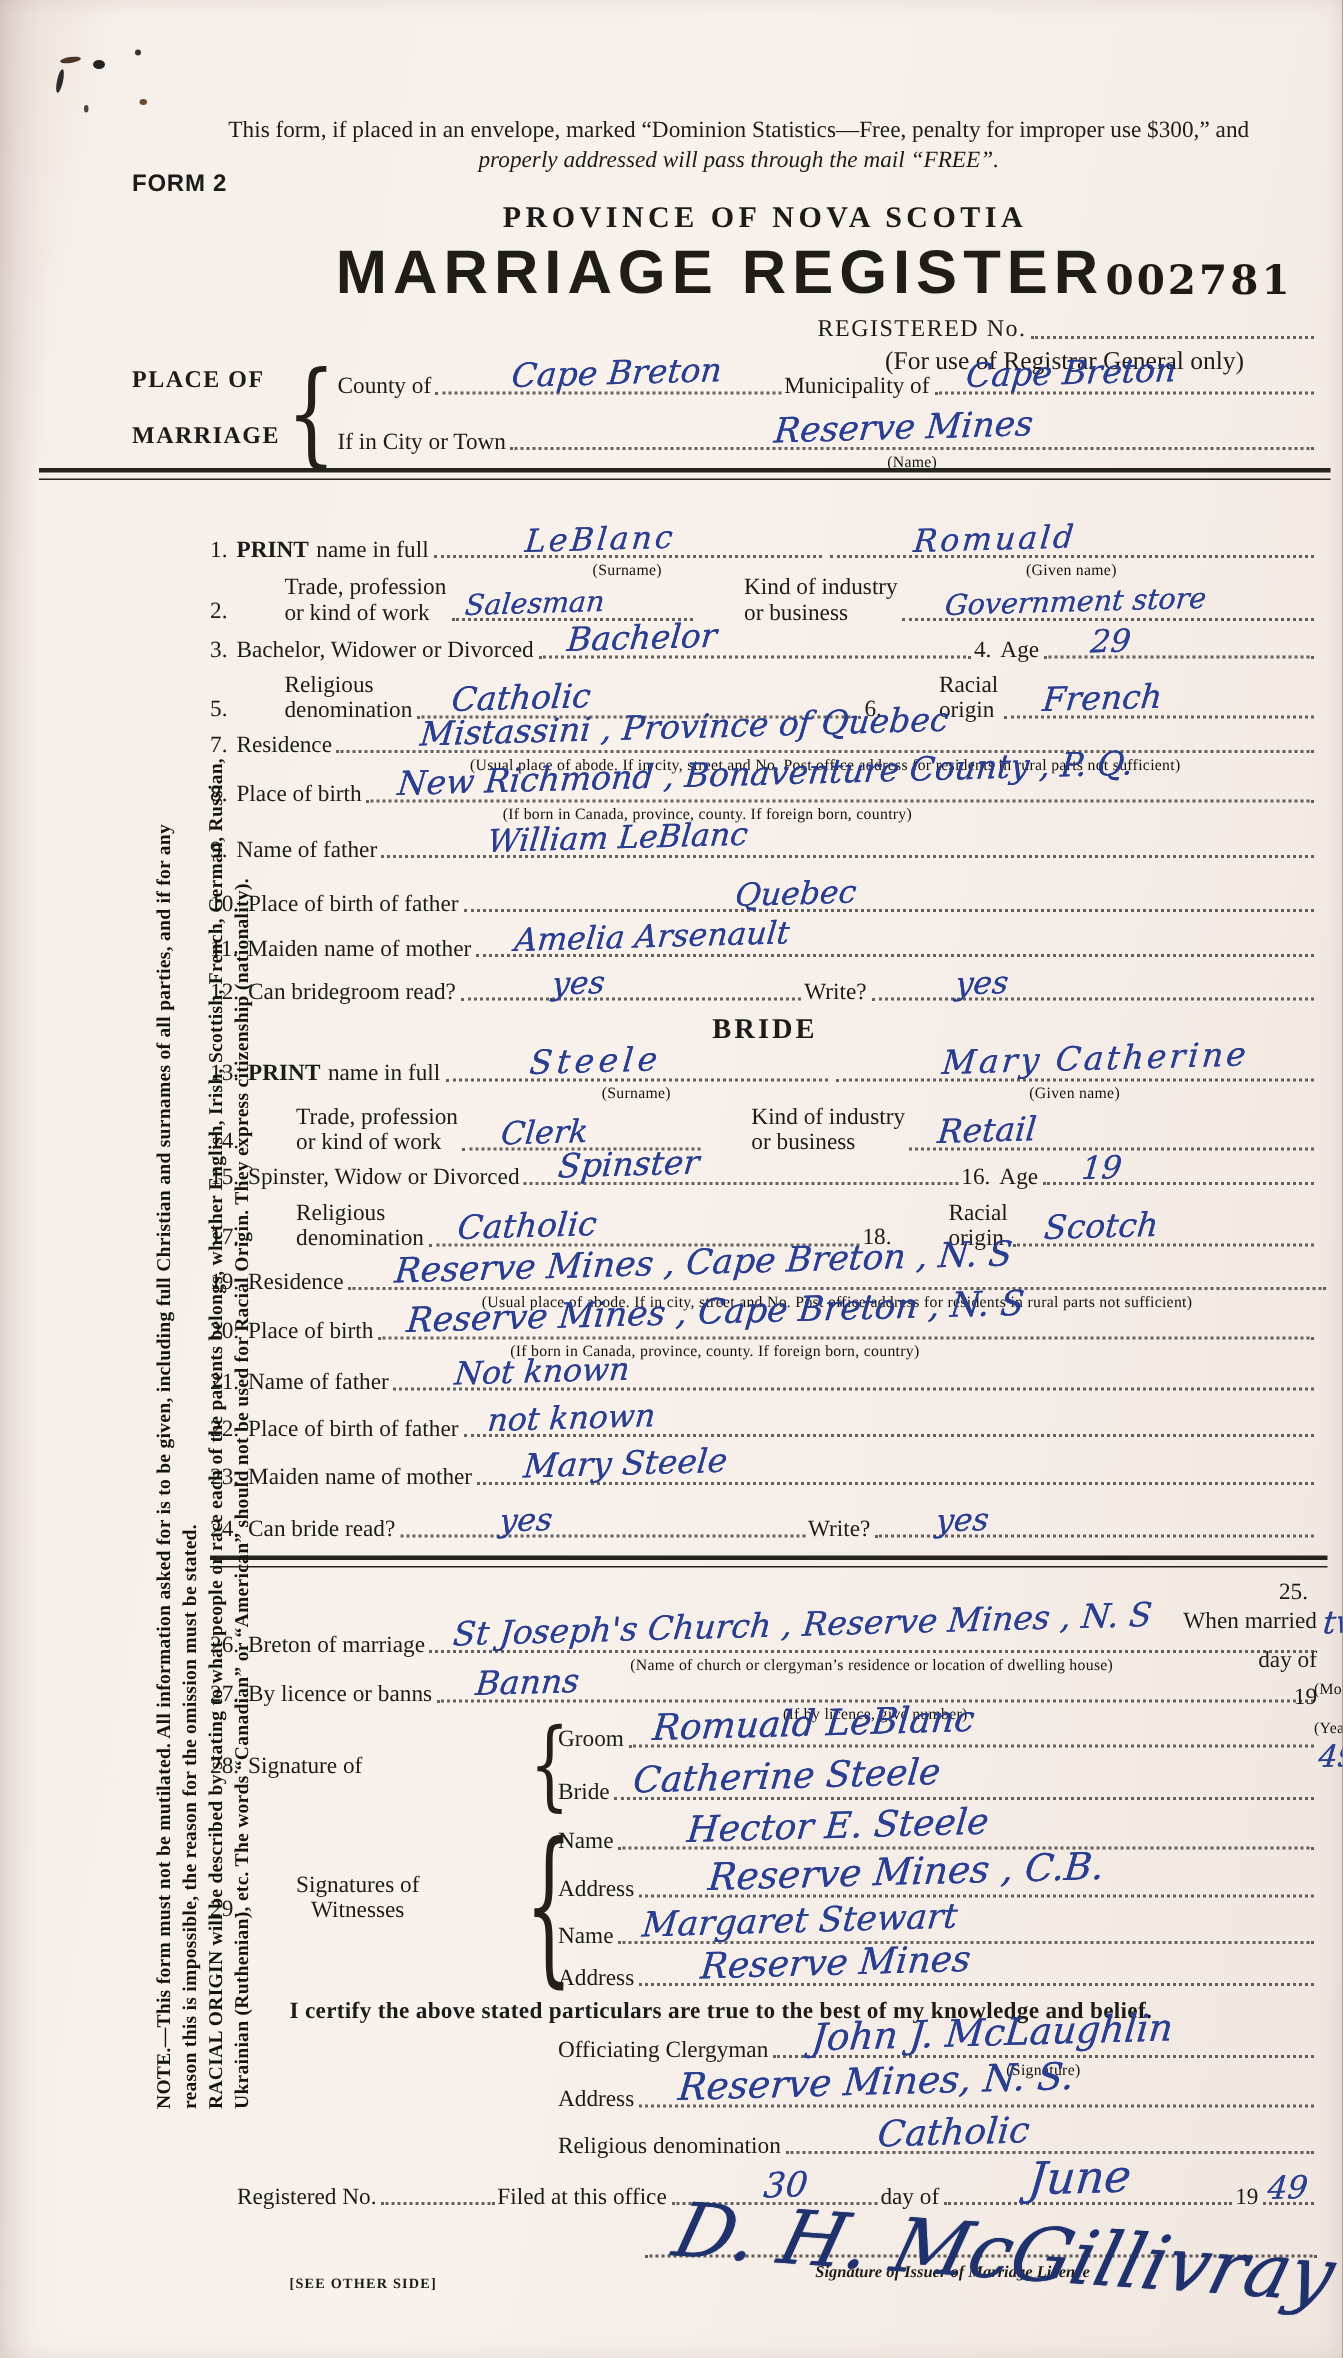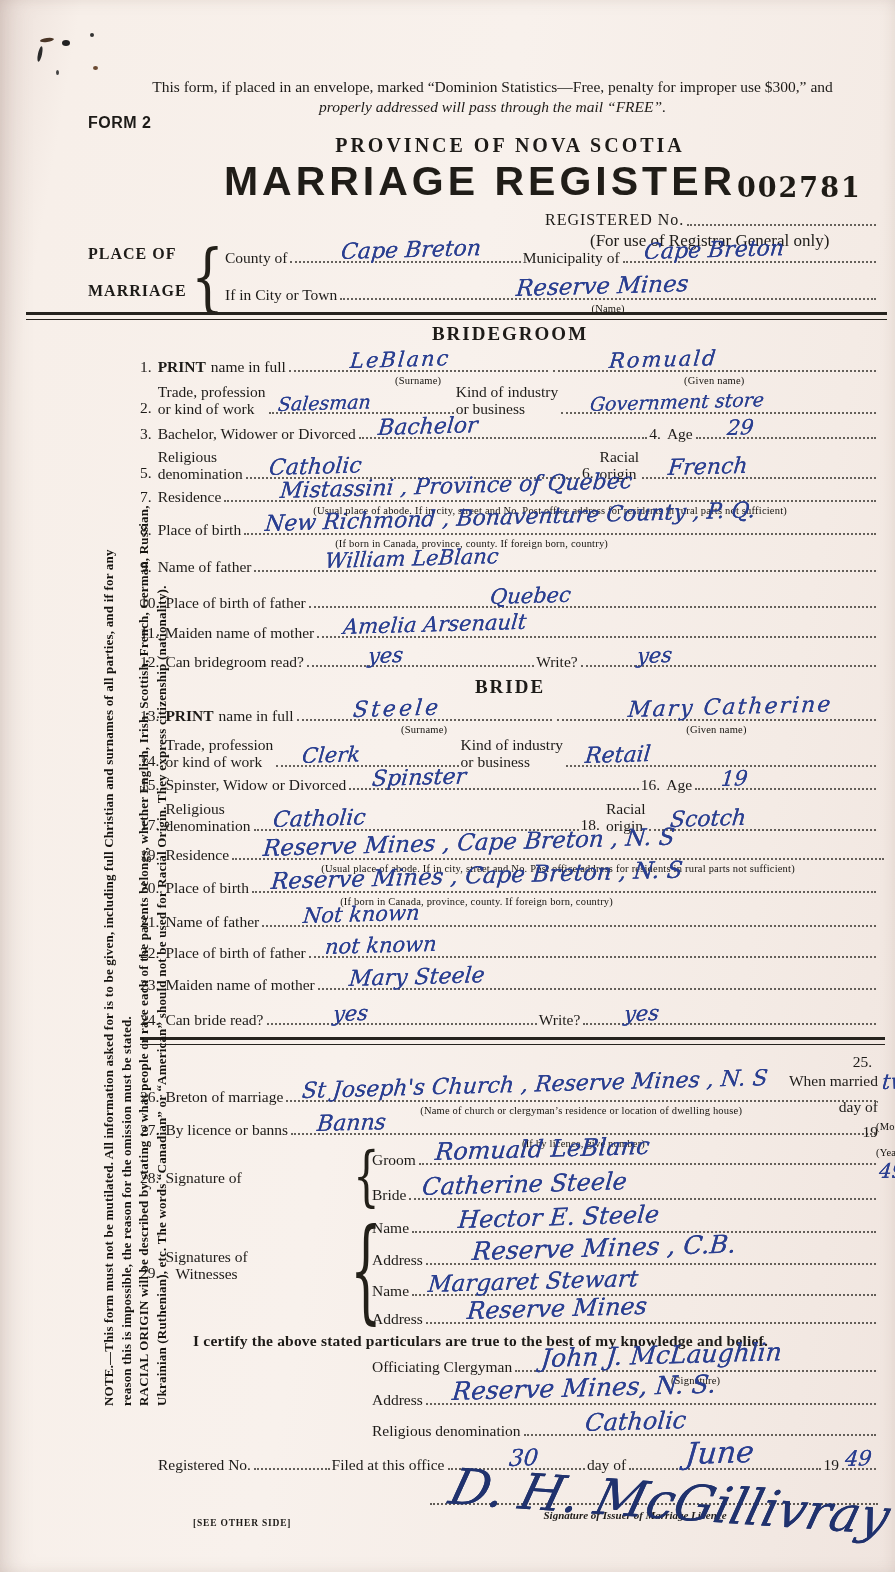--- a/index.html
+++ b/index.html
@@ -6,21 +6,21 @@
   .page{
     position:relative;width:895px;height:1572px;margin:0 auto;overflow:hidden;
     background:linear-gradient(100deg,#ece0da 0%,#f7efe9 7%,#f8f1ec 45%,#f4ebe5 78%,#f0e5df 100%);
     box-shadow:inset 18px 0 30px -18px rgba(120,90,80,.35), inset -6px 0 18px -10px rgba(120,90,80,.25);
     font-family:"Liberation Serif",serif;color:#1d1b18;
   }
   .abs{position:absolute;}
   .r{position:absolute;display:flex;align-items:flex-end;font:15.5px/1.25 "Liberation Serif",serif;color:#1d1b18;white-space:nowrap;}
   .num{margin-right:6px;}
   .lb{white-space:nowrap;}
-  .st{line-height:1.12;white-space:nowrap;}
+  .st{line-height:1.12;white-space:nowrap;margin-left:32px;}
   .f{flex:1 1 auto;align-self:flex-end;height:0;margin:0 2px 4px 3px;border-bottom:2px dotted rgba(45,42,36,.72);position:relative;}
   .fn{position:absolute;top:4px;left:0;right:0;text-align:center;font-size:10.5px;letter-spacing:.2px;color:#14120e;white-space:nowrap;}
   .hw{position:absolute;bottom:-3px;font:italic 19px "DejaVu Serif",serif;color:#2a3f91;white-space:nowrap;
       transform:rotate(-1.6deg) skewX(-7deg);transform-origin:left bottom;text-shadow:0 0 .4px #2a3f91;}
   .rule{position:absolute;height:4px;border-top:3px solid #26231e;border-bottom:1px solid #26231e;}
   .brace{position:absolute;font-family:"DejaVu Serif",serif;color:#232019;font-weight:400;}
   .heading{position:absolute;font-weight:bold;letter-spacing:2px;font-size:19px;text-align:center;}
   .speck{position:absolute;background:#4a3526;border-radius:50%;}
   .vmargin{
     position:absolute;left:100px;top:406px;width:76px;height:1000px;
@@ -74,21 +74,20 @@
   <div class="r" style="left:225px;right:17px;top:285px;">
     <span class="lb">If in City or Town</span>
     <span class="f">
       <span class="hw" style="left:175px;font-size:23px;">Reserve Mines</span>
       <span class="fn">(Name)</span>
     </span>
   </div>
 
   <div class="rule" style="left:26px;right:8px;top:312px;"></div>
 
-  <div class="heading" style="left:140px;width:740px;top:323px;">BRIDEGROOM</div>
 
   <div class="r" style="left:140px;right:17px;top:357px;">
     <span class="num">1.</span>
     <b class="lb">PRINT</b>
     <span class="lb" style="margin-left:5px;">name in full</span>
     <span class="f" style="flex:1">
       <span class="hw" style="left:60px;font-size:21px;letter-spacing:2px;">LeBlanc</span>
       <span class="fn">(Surname)</span>
     </span>
     <span class="f" style="flex:1.25">

